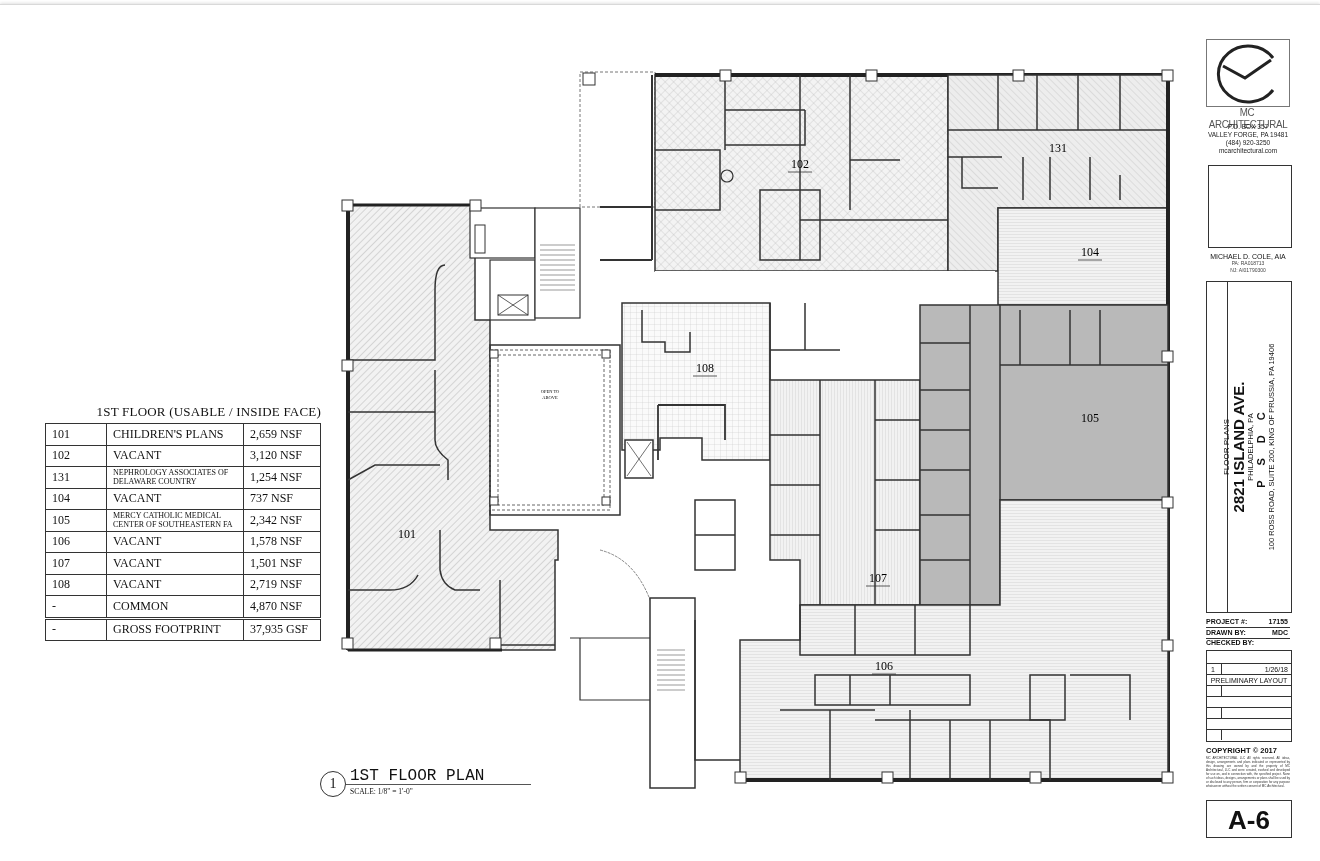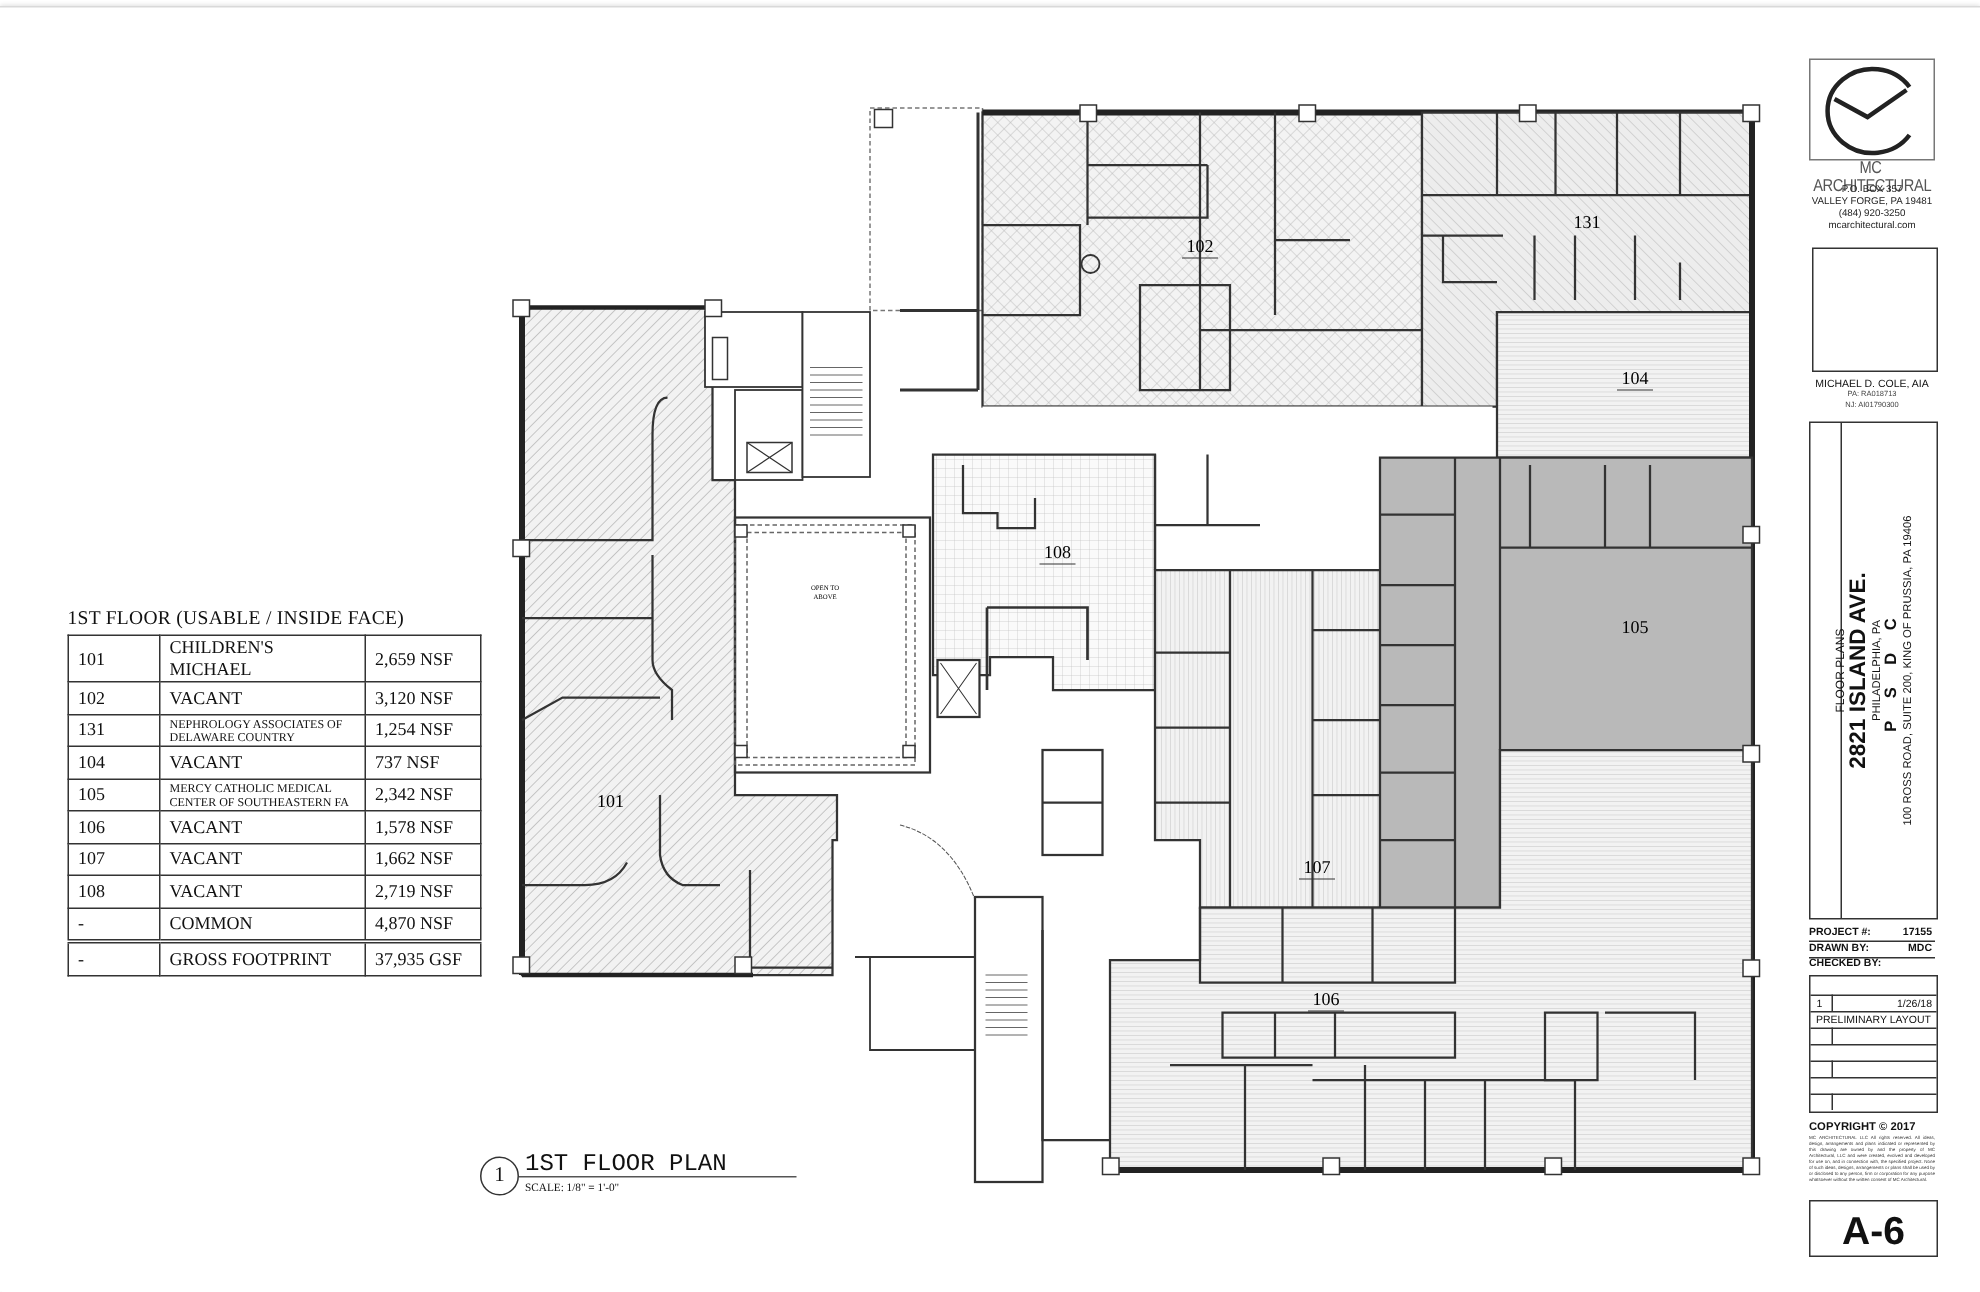--- a/index.html
+++ b/index.html
@@ -1,19 +1,19 @@
 <!DOCTYPE html>
 <html><head>
 <meta charset="utf-8">
 <style>
   html,body{margin:0;padding:0;background:#fff;}
   body{width:1320px;height:861px;position:relative;overflow:hidden;font-family:"Liberation Serif",serif;color:#111;}
   .sheet{position:absolute;left:0;top:4px;width:1320px;height:857px;background:#fff;border-top:1px solid #d9d9d9;box-shadow:0 -1px 3px rgba(0,0,0,.12);}
   
-  .area-title{position:absolute;left:45px;top:399px;width:276px;text-align:left;font-size:13px;letter-spacing:.2px;}
+  .area-title{position:absolute;left:45px;top:399px;width:276px;text-align:right;font-size:13px;letter-spacing:.2px;}
   table.area{position:absolute;left:45px;top:418px;width:276px;border-collapse:collapse;font-size:12px;}
   table.area td{border:1px solid #333;height:20.5px;padding:0 6px;vertical-align:middle;}
   table.area td.c1{width:48px;}
   table.area td.c3{width:64px;}
   table.area td.small{font-size:8px;line-height:9px;}
   table.area tr.gross td{border-top:3px double #333;}
   
   .caption{position:absolute;left:320px;top:764px;}
   .caption .circle{position:absolute;left:0;top:2px;width:24px;height:24px;border:1px solid #333;border-radius:50%;text-align:center;line-height:24px;font-size:14px;}
   .caption .name{position:absolute;left:30px;top:-2px;font-size:16px;white-space:nowrap;font-family:Liberation Mono, monospace;}
@@ -51,21 +51,21 @@
 </head>
 <body>
 
 <div class="sheet">
 
   <div class="area-title">1ST FLOOR (USABLE / INSIDE FACE)</div>
   <table class="area">
     <tbody>
       <tr>
           <td class="c1">101</td>
-          <td>CHILDREN'S MICHAEL</td>
+          <td>CHILDREN'S PLANS</td>
           <td class="c3">2,659 NSF</td>
         </tr>
       <tr>
           <td class="c1">102</td>
           <td>VACANT</td>
           <td class="c3">3,120 NSF</td>
         </tr>
       <tr>
           <td class="c1">131</td>
           <td class="small">NEPHROLOGY ASSOCIATES OF DELAWARE COUNTRY</td>
@@ -82,21 +82,21 @@
           <td class="c3">2,342 NSF</td>
         </tr>
       <tr>
           <td class="c1">106</td>
           <td>VACANT</td>
           <td class="c3">1,578 NSF</td>
         </tr>
       <tr>
           <td class="c1">107</td>
           <td>VACANT</td>
-          <td class="c3">1,662 NSF</td>
+          <td class="c3">1,501 NSF</td>
         </tr>
       <tr>
           <td class="c1">108</td>
           <td>VACANT</td>
           <td class="c3">2,719 NSF</td>
         </tr>
       <tr>
           <td class="c1">-</td>
           <td>COMMON</td>
           <td class="c3">4,870 NSF</td>

